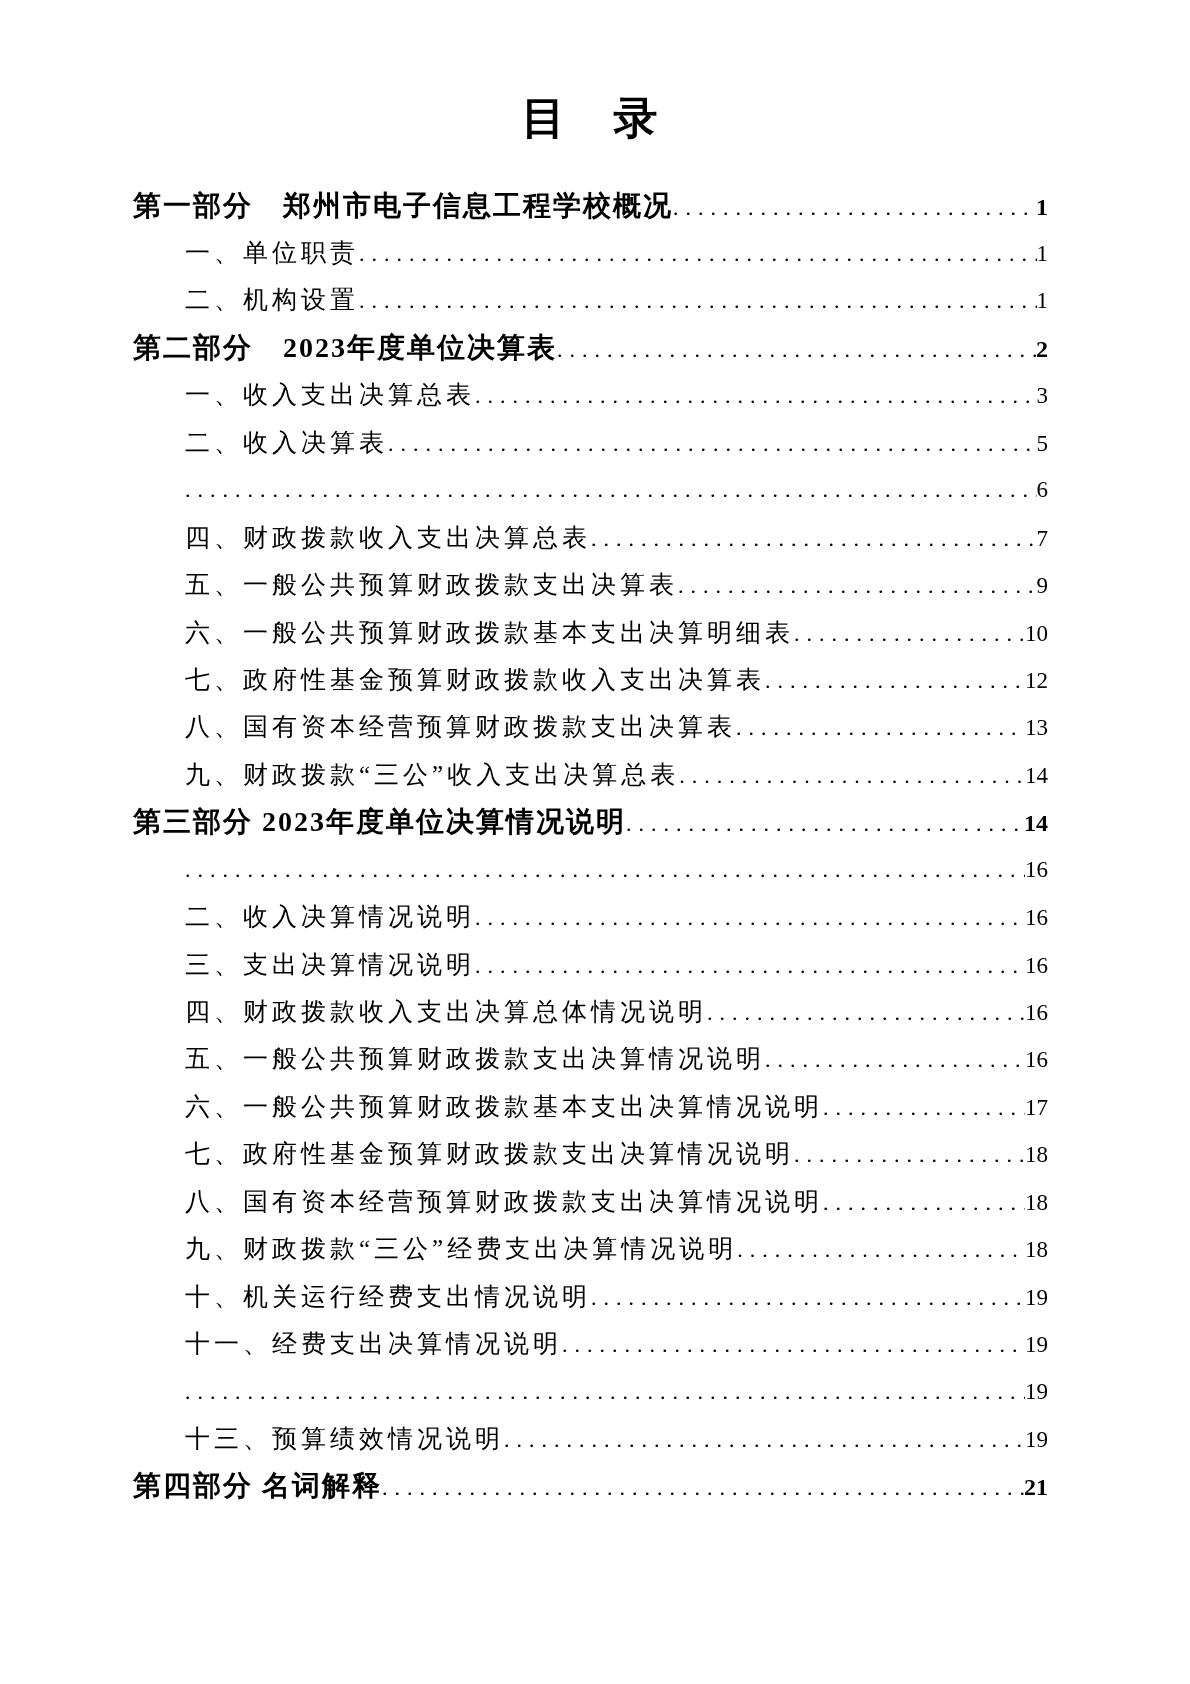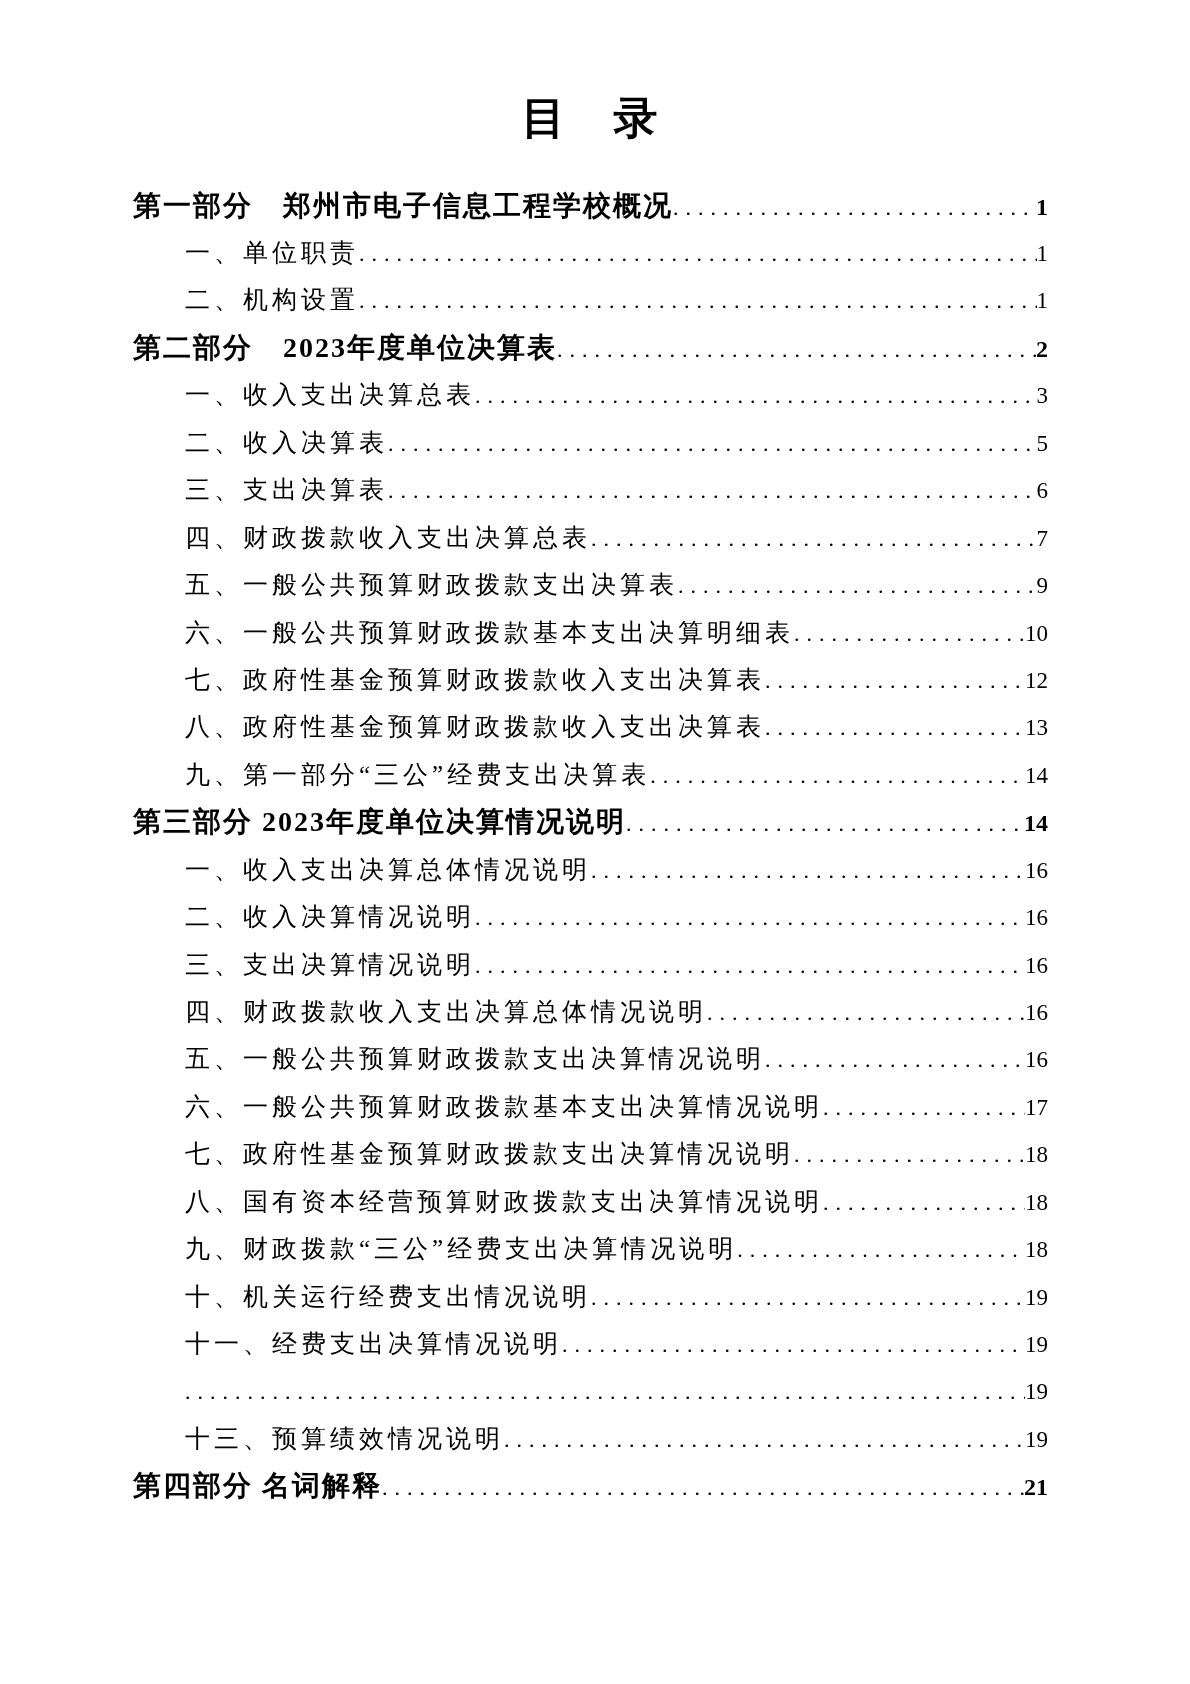--- a/index.html
+++ b/index.html
@@ -103,21 +103,20 @@
         <span class="label">一、收入支出决算总表</span>
         <span class="leader" aria-hidden="true">................................................................................................................................................................</span>
         <span class="pnum">3</span>
       </div>
       <div class="row item">
         <span class="label">二、收入决算表</span>
         <span class="leader" aria-hidden="true">................................................................................................................................................................</span>
         <span class="pnum">5</span>
       </div>
       <div class="row item">
-        <span class="label">三、支出决算表</span>
         <span class="leader" aria-hidden="true">................................................................................................................................................................</span>
         <span class="pnum">6</span>
       </div>
       <div class="row item">
         <span class="label">四、财政拨款收入支出决算总表</span>
         <span class="leader" aria-hidden="true">................................................................................................................................................................</span>
         <span class="pnum">7</span>
       </div>
       <div class="row item">
         <span class="label">五、一般公共预算财政拨款支出决算表</span>
@@ -128,36 +127,35 @@
         <span class="label">六、一般公共预算财政拨款基本支出决算明细表</span>
         <span class="leader" aria-hidden="true">................................................................................................................................................................</span>
         <span class="pnum">10</span>
       </div>
       <div class="row item">
         <span class="label">七、政府性基金预算财政拨款收入支出决算表</span>
         <span class="leader" aria-hidden="true">................................................................................................................................................................</span>
         <span class="pnum">12</span>
       </div>
       <div class="row item">
-        <span class="label">八、政府性基金预算财政拨款收入支出决算表</span>
+        <span class="label">八、国有资本经营预算财政拨款支出决算表</span>
         <span class="leader" aria-hidden="true">................................................................................................................................................................</span>
         <span class="pnum">13</span>
       </div>
       <div class="row item">
-        <span class="label">九、第一部分“三公”经费支出决算表</span>
+        <span class="label">九、财政拨款“三公”收入支出决算总表</span>
         <span class="leader" aria-hidden="true">................................................................................................................................................................</span>
         <span class="pnum">14</span>
       </div>
       <div class="row part">
         <span class="label">第三部分 2023年度单位决算情况说明</span>
         <span class="leader" aria-hidden="true">................................................................................................................................................................</span>
         <span class="pnum">14</span>
       </div>
       <div class="row item">
-        <span class="label">一、收入支出决算总体情况说明</span>
         <span class="leader" aria-hidden="true">................................................................................................................................................................</span>
         <span class="pnum">16</span>
       </div>
       <div class="row item">
         <span class="label">二、收入决算情况说明</span>
         <span class="leader" aria-hidden="true">................................................................................................................................................................</span>
         <span class="pnum">16</span>
       </div>
       <div class="row item">
         <span class="label">三、支出决算情况说明</span>

